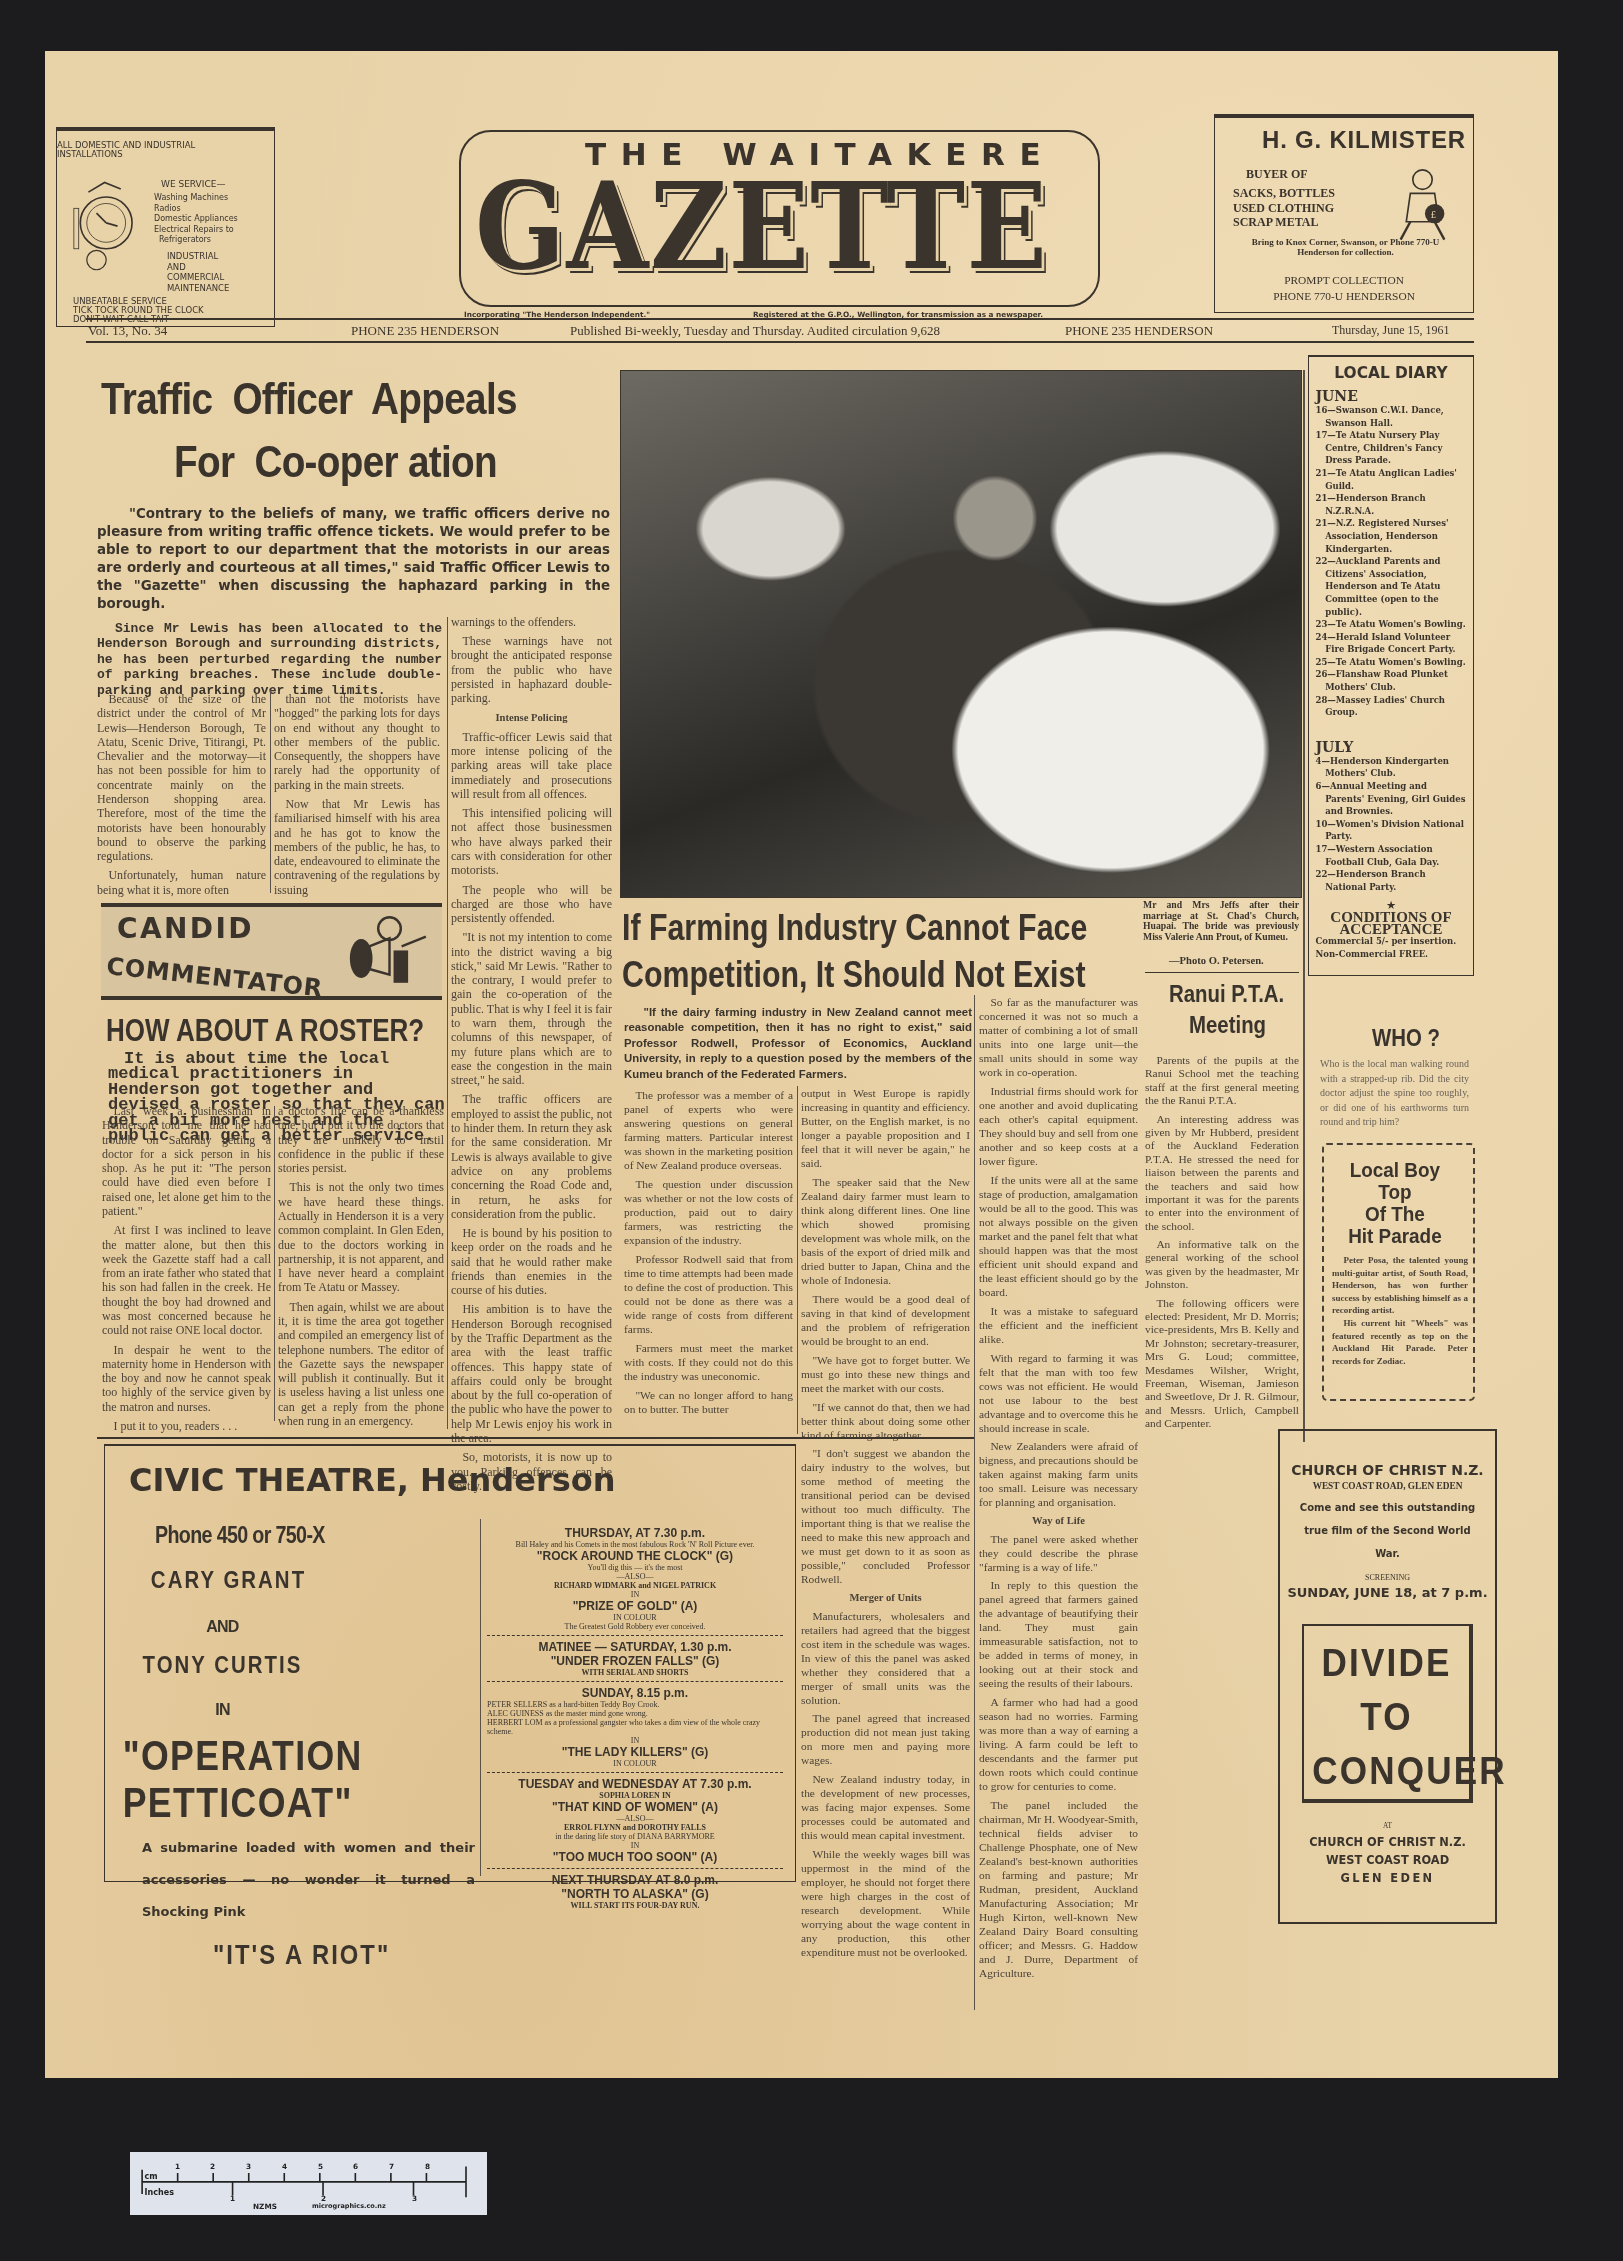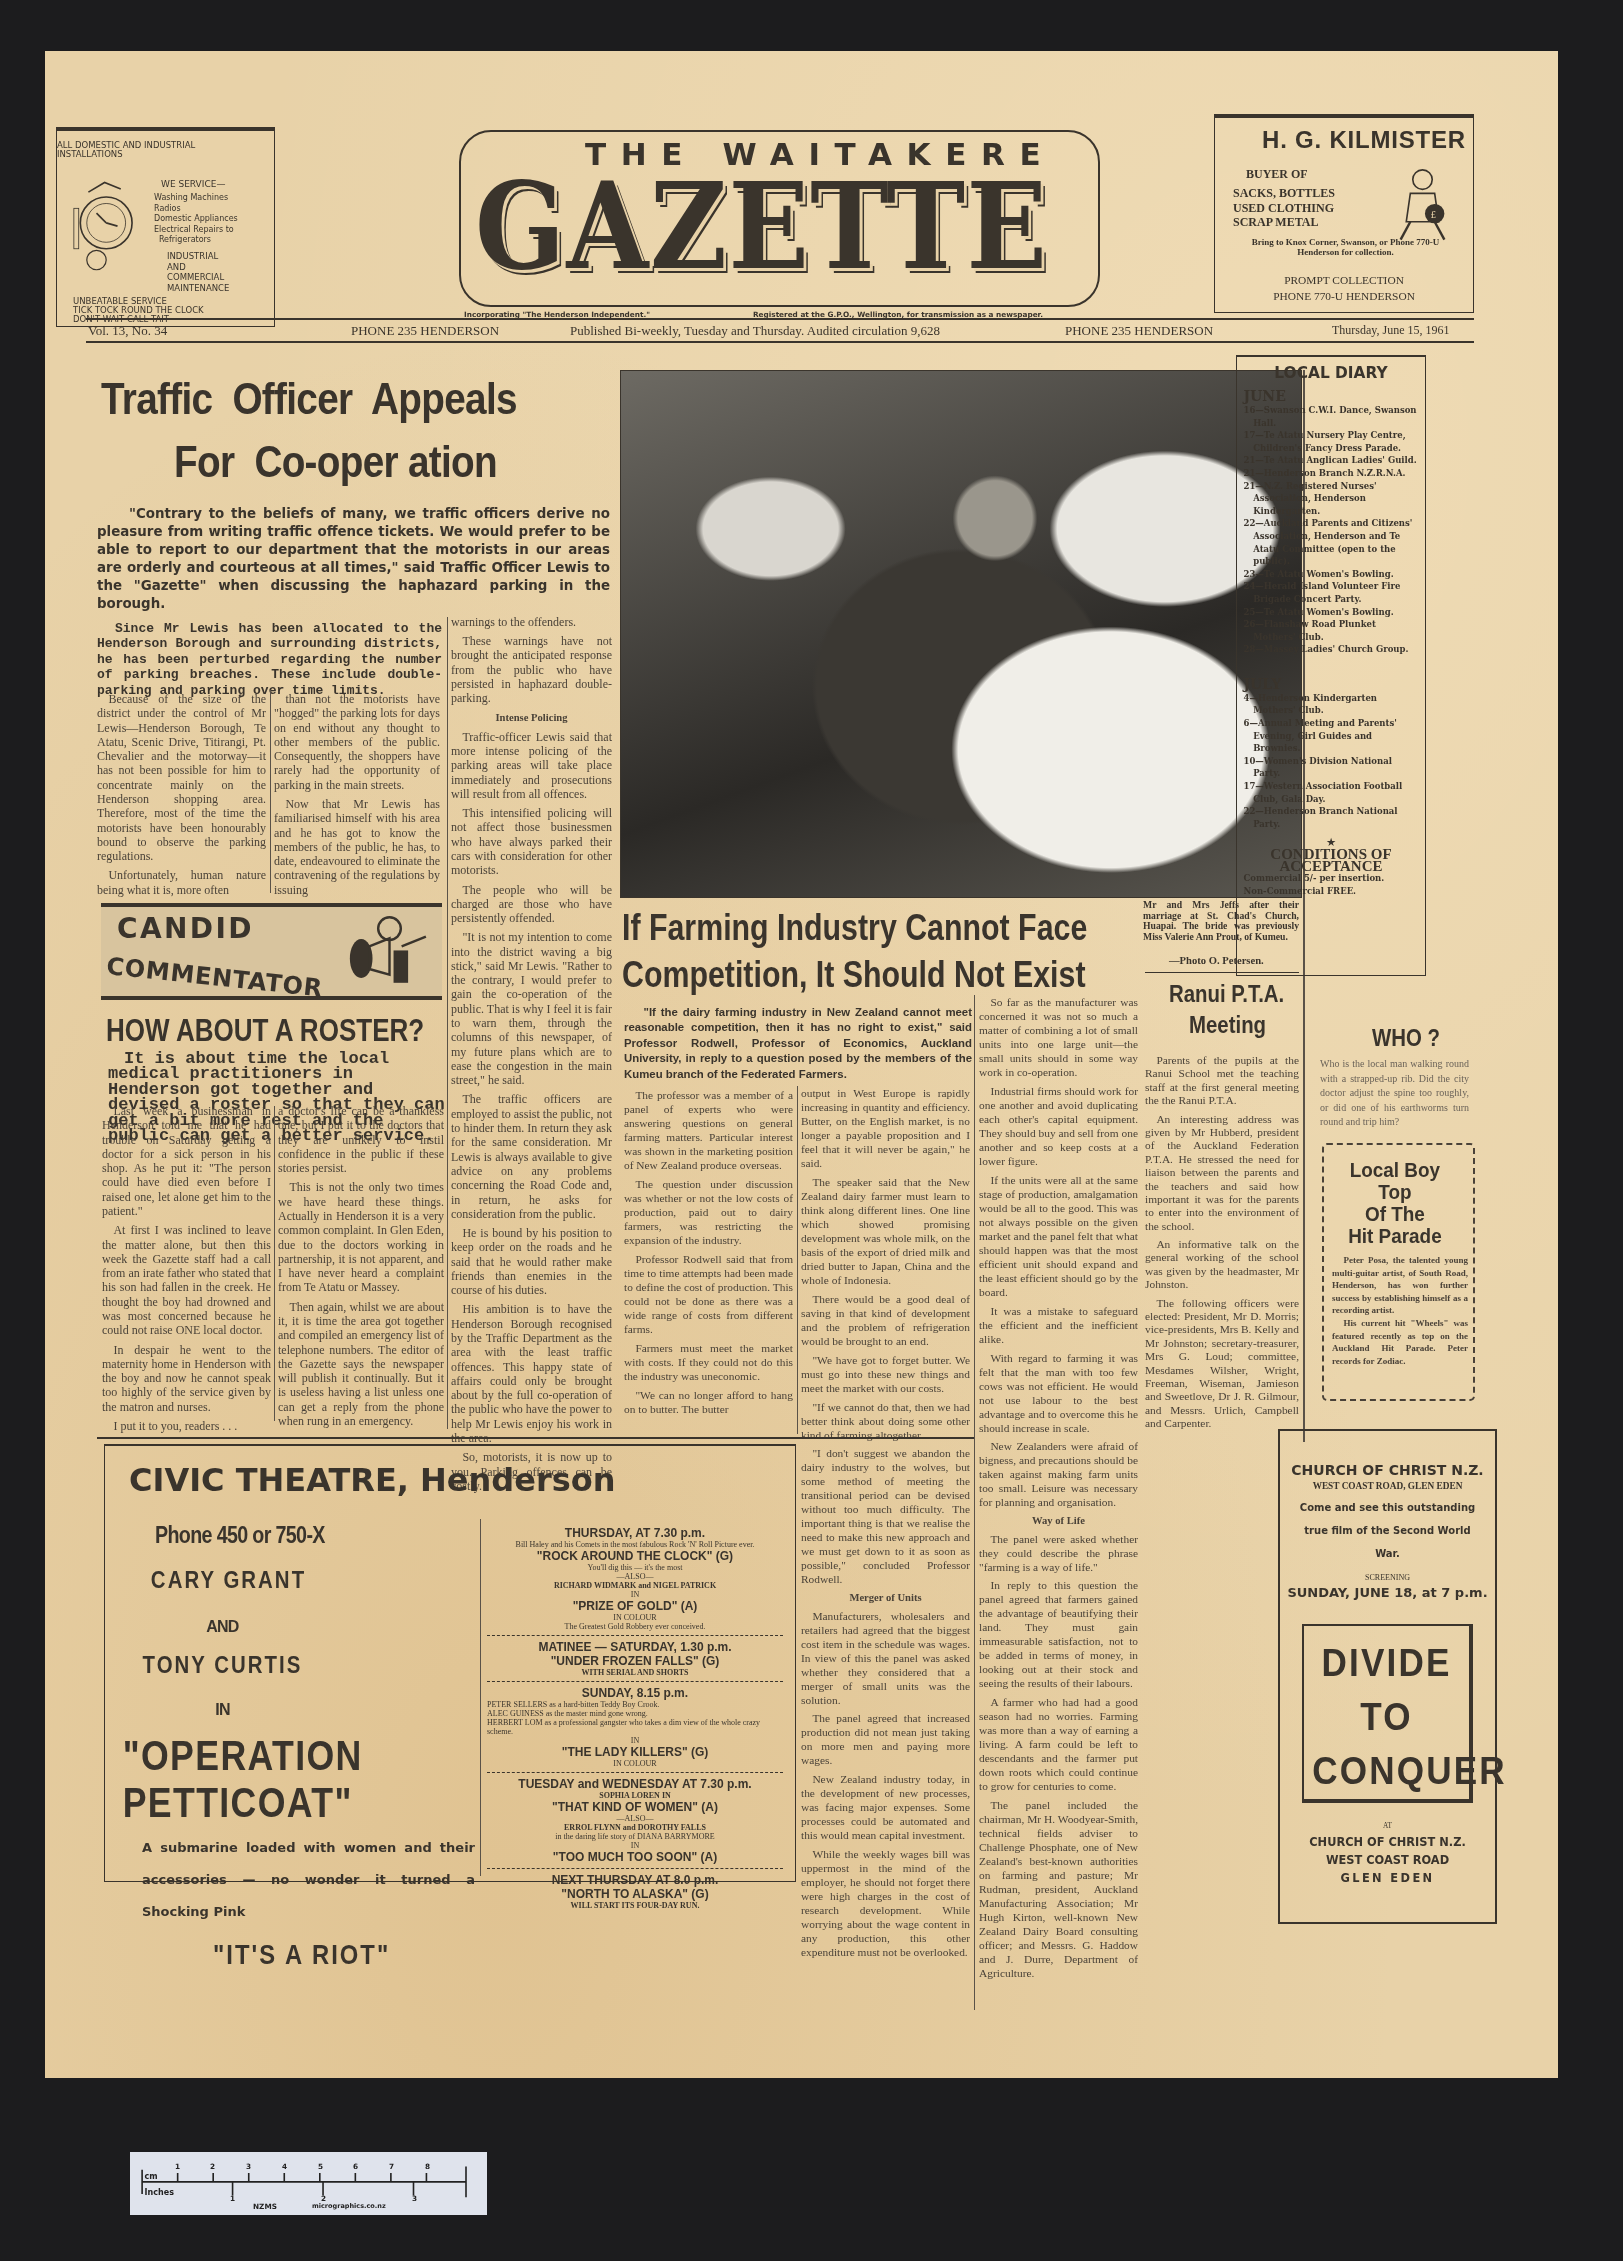--- a/index.html
+++ b/index.html
@@ -38,21 +38,21 @@
 
   .photo { position: absolute; left: 620px; top: 370px; width: 682px; height: 528px; background:
       radial-gradient(ellipse at 22% 30%, #d9d6cf 0 9%, transparent 10%),
       radial-gradient(ellipse at 80% 30%, #e8e6e0 0 14%, transparent 15%),
       radial-gradient(ellipse at 55% 28%, #9a968c 0 7%, transparent 8%),
       radial-gradient(ellipse at 72% 72%, #f0eee8 0 22%, transparent 23%),
       radial-gradient(ellipse at 50% 60%, #3b3833 0 30%, transparent 31%),
       linear-gradient(160deg, #6d6a63, #2b2926 60%, #5a5750);
     border: 1.6px solid #3a342c; }
 
-  .diary { position: absolute; left: 1236px; top: 355px; width: 190px; height: 621px; border: 1.6px solid #3a342c; border-top-width: 2.4px; padding: 6.5px 6.5px; }
+  .diary { position: absolute; left: 1308px; top: 355px; width: 166px; height: 621px; border: 1.6px solid #3a342c; border-top-width: 2.4px; padding: 6.5px 6.5px; }
   .diary h3 { font-family: "DejaVu Sans", sans-serif; font-size: 15.4px; text-align: center; margin-bottom: 6.5px; }
   .diary .m { font-family: "DejaVu Serif", serif; font-weight: bold; font-size: 14px; margin-top: 4.9px; }
   .diary .e { font-family: "DejaVu Serif", serif; font-weight: bold; font-size: 8.5px; line-height: 12.6px; padding-left: 9.7px; text-indent: -9.7px; color: #3a342c; }
 
   .wavy { position: absolute; border: 2.4px dashed #4a4238; border-radius: 4.9px; }
 
   .civic { position: absolute; left: 104px; top: 1444px; width: 692px; height: 438px; border: 1.6px solid #3a342c; border-top-width: 2.4px; }
   .civic .prog { position: absolute; left: 382px; top: 80px; width: 296px; font-family: "Liberation Serif", serif; text-align: center; color: #3a342c; }
   .prog .hd { font-family: "Liberation Sans", sans-serif; font-weight: bold; font-size: 12px; }
   .prog .sm { font-size: 8px; line-height: 9px; }

